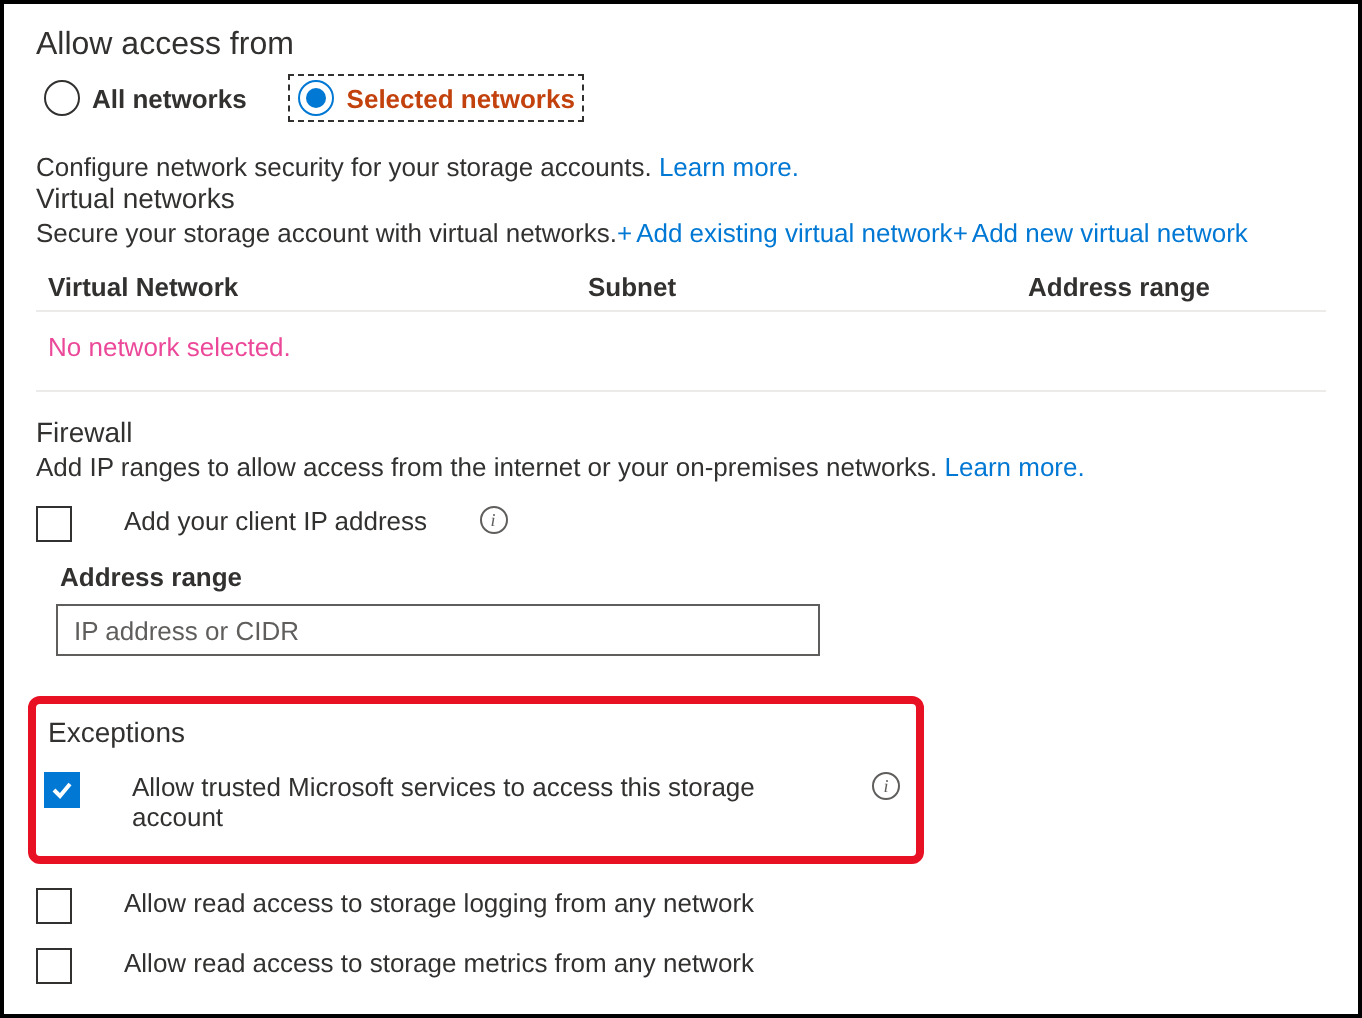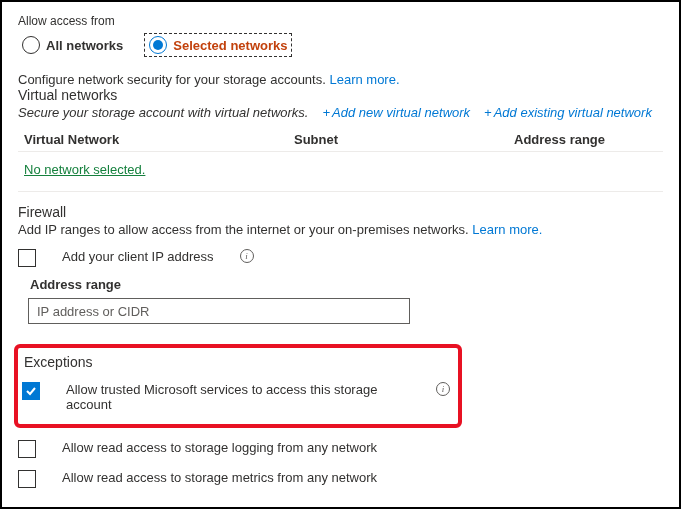--- a/index.html
+++ b/index.html
@@ -9,21 +9,21 @@
     font-size: 13px;
     color: #323130;
     background: #fff;
     width: 681px;
     height: 509px;
     border: 2px solid #000;
     padding: 12px 16px 16px 16px;
     overflow: hidden;
   }
   .section-title {
-    font-size: 12px;
+    font-size: 16px;
     color: #323130;
     margin-bottom: 6px;
   }
   .radio-row {
     display: flex;
     align-items: center;
     gap: 18px;
     margin-bottom: 16px;
     margin-top: 4px;
     font-weight: bold;
@@ -60,45 +60,42 @@
   }
   a.link { color: #0078d4; text-decoration: none; cursor: pointer; }
   .heading {
     font-size: 14px;
     color: #323130;
     margin-bottom: 2px;
   }
   .vn-row {
     display: flex;
     align-items: center;
-    gap: 14px;
     margin-bottom: 8px;
-    font-style: italic;
   }
   .vn-row .sub-desc { flex: 0 0 auto; }
   .add-link { color: #0078d4; cursor: pointer; }
   .plus { color: #0078d4; margin-right: 2px; }
   .vn-table {
     width: 100%;
   }
   .vn-head {
     display: flex;
     font-weight: 600;
     font-size: 13px;
     padding: 4px 6px;
     border-bottom: 1px solid #edebe9;
   }
   .vn-head .c1 { flex: 0 0 270px; }
   .vn-head .c2 { flex: 0 0 220px; }
   .vn-head .c3 { flex: 1; }
   .vn-empty {
     padding: 10px 6px 14px 6px;
-    color: #15803d;
+    color: #ec4899;
     border-bottom: 1px solid #edebe9;
-    text-decoration: underline;
   }
   .spacer { height: 12px; }
   .fw-desc { margin-bottom: 6px; }
   .checkbox-row {
     display: flex;
     align-items: flex-start;
     gap: 26px;
     margin-bottom: 6px;
     cursor: pointer;
     margin-top: 12px;
@@ -176,24 +173,24 @@
 <div class="desc">
   <span>Configure network security for your storage accounts.</span>
   <a class="link">Learn more.</a>
 </div>
 
 
 <div class="heading">Virtual networks</div>
 <div class="vn-row">
   <span class="sub-desc">Secure your storage account with virtual networks.</span>
   <span class="add-link">
-    <span class="plus">+</span><span>Add new virtual network</span>
+    <span class="plus">+</span><span>Add existing virtual network</span>
   </span>
   <span class="add-link">
-    <span class="plus">+</span><span>Add existing virtual network</span>
+    <span class="plus">+</span><span>Add new virtual network</span>
   </span>
 </div>
 <div class="vn-table">
   <div class="vn-head">
     <div class="c1">Virtual Network</div>
     <div class="c2">Subnet</div>
     <div class="c3">Address range</div>
   </div>
   <div class="vn-empty">No network selected.</div>
 </div>

